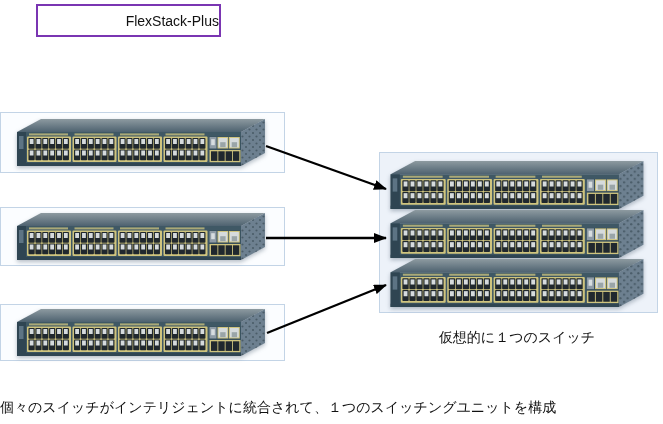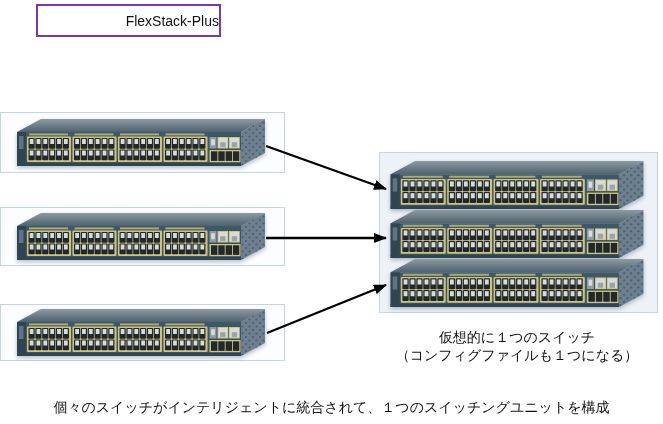--- a/index.html
+++ b/index.html
@@ -39,21 +39,21 @@
 
   .sw{position:absolute;filter:drop-shadow(0 2px 2px rgba(50,70,90,.35));}
   .box-sw{left:12px;}
   .b1 .box-sw{top:4px;} .b2 .box-sw{top:3px;} .b3 .box-sw{top:2px;}
   .stack-sw1{left:6px;top:6px;} .stack-sw2{left:6px;top:55px;} .stack-sw3{left:6px;top:104px;}
 
   .arrows{position:absolute;left:0;top:0;width:663px;height:424px;pointer-events:none;}
 
   .stack-caption{position:absolute;left:372px;top:328px;width:290px;text-align:center;
     font-size:14px;line-height:18px;color:var(--text-color);}
-  .bottom-caption{position:absolute;left:0;top:399px;width:663px;text-align:center;
+  .bottom-caption{position:absolute;left:0;top:399px;width:663px;
     font-size:14px;color:var(--text-color);}
 </style>
 </head>
 <body>
 
 <svg width="0" height="0" style="position:absolute" aria-hidden="true">
   <defs>
     <linearGradient id="topGrad" x1="0" y1="0" x2="0" y2="1">
       <stop offset="0" style="stop-color:var(--sw-top-light)"></stop>
       <stop offset="1" style="stop-color:var(--sw-top-dark)"></stop>
@@ -241,18 +241,17 @@
         <polygon points="0,0 13,5 0,10" fill="var(--arrow-color)"></polygon>
       </marker>
     </defs>
     <line x1="266" y1="146" x2="386" y2="189" stroke="var(--arrow-color)" stroke-width="2.3" marker-end="url(#arrowhead)"></line>
     <line x1="266" y1="238" x2="386" y2="238" stroke="var(--arrow-color)" stroke-width="2.3" marker-end="url(#arrowhead)"></line>
     <line x1="267" y1="333" x2="386" y2="285" stroke="var(--arrow-color)" stroke-width="2.3" marker-end="url(#arrowhead)"></line>
   </svg>
 
   <div class="stack-caption">
     <div>仮想的に１つのスイッチ</div>
-    <div>（コンフィグファイルも１つになる）</div>
   </div>
 
   <div class="bottom-caption">個々のスイッチがインテリジェントに統合されて、１つのスイッチングユニットを構成</div>
 
 </div>
 
 </body></html>

